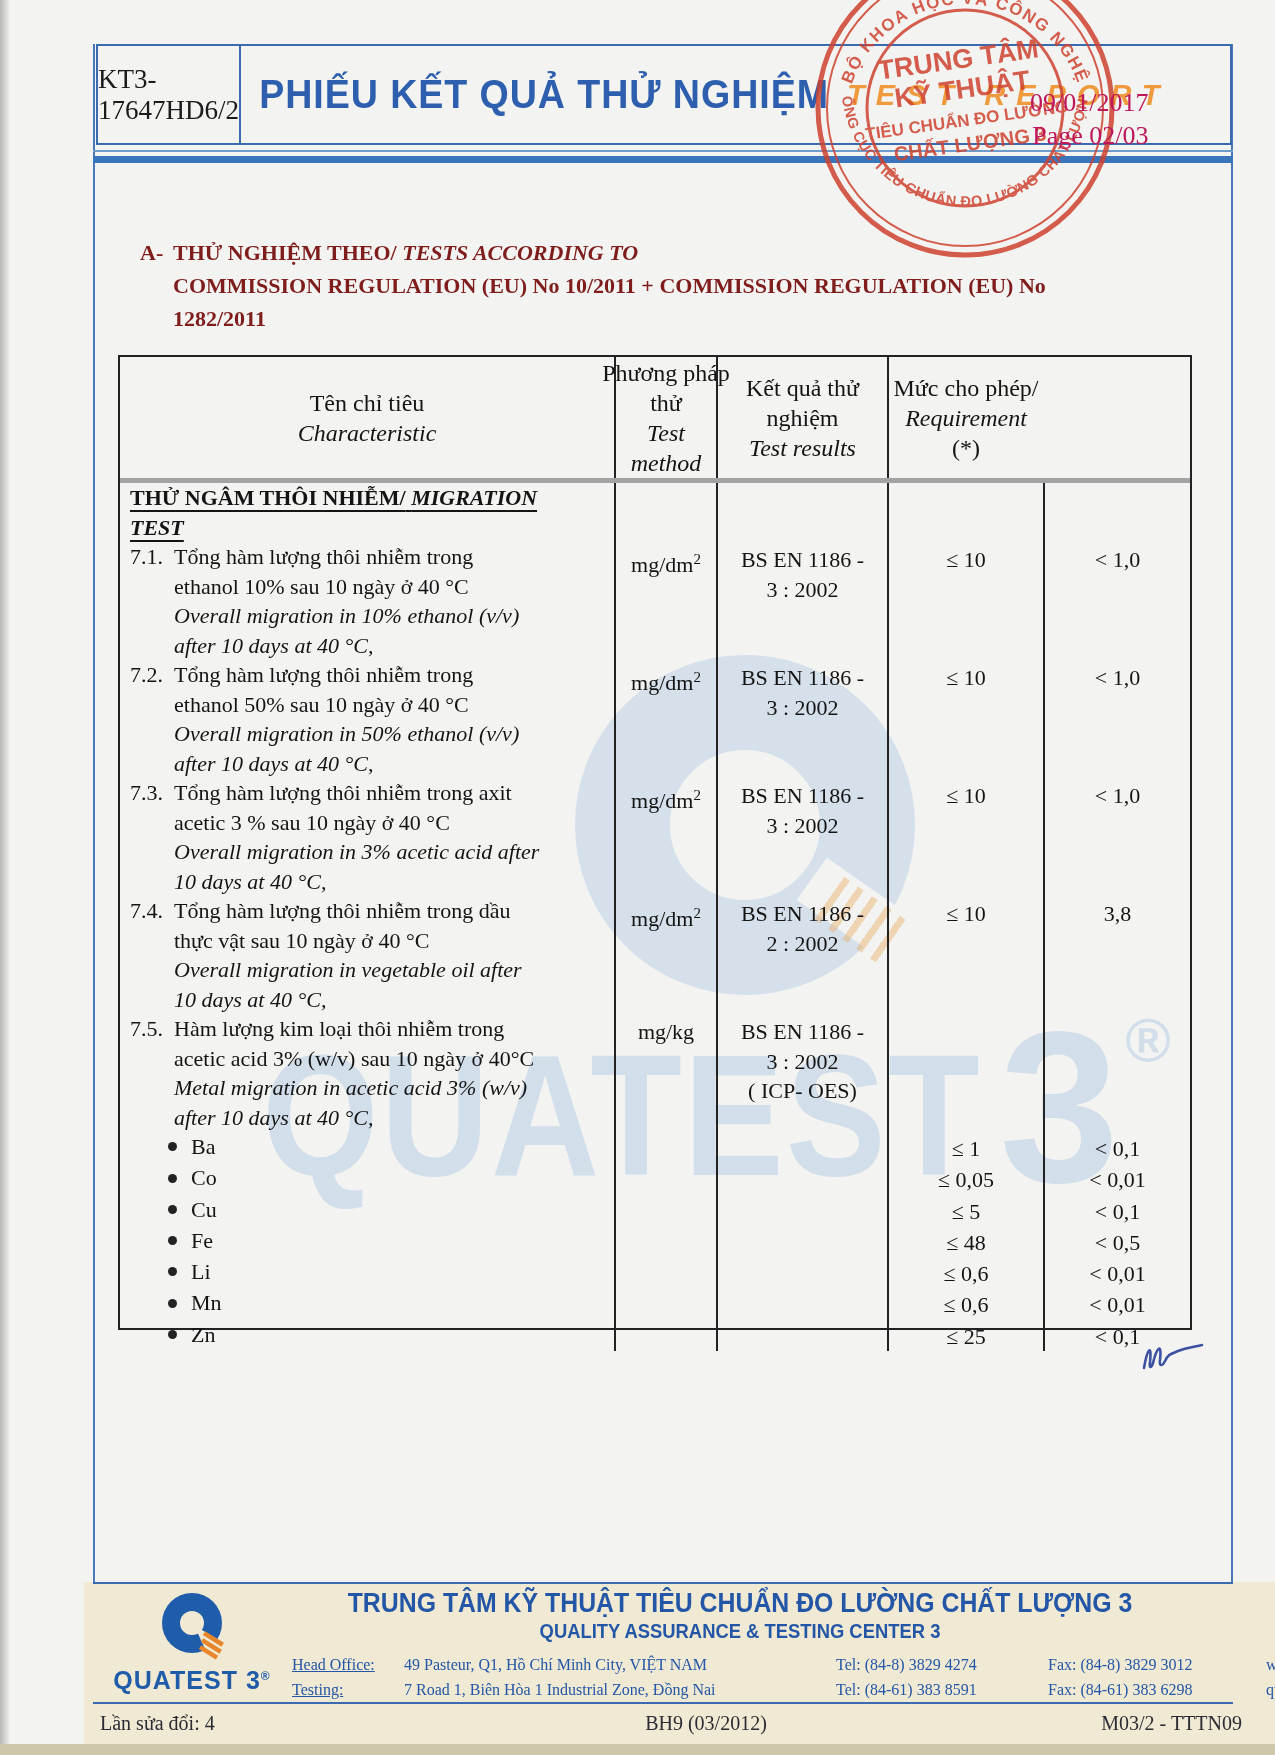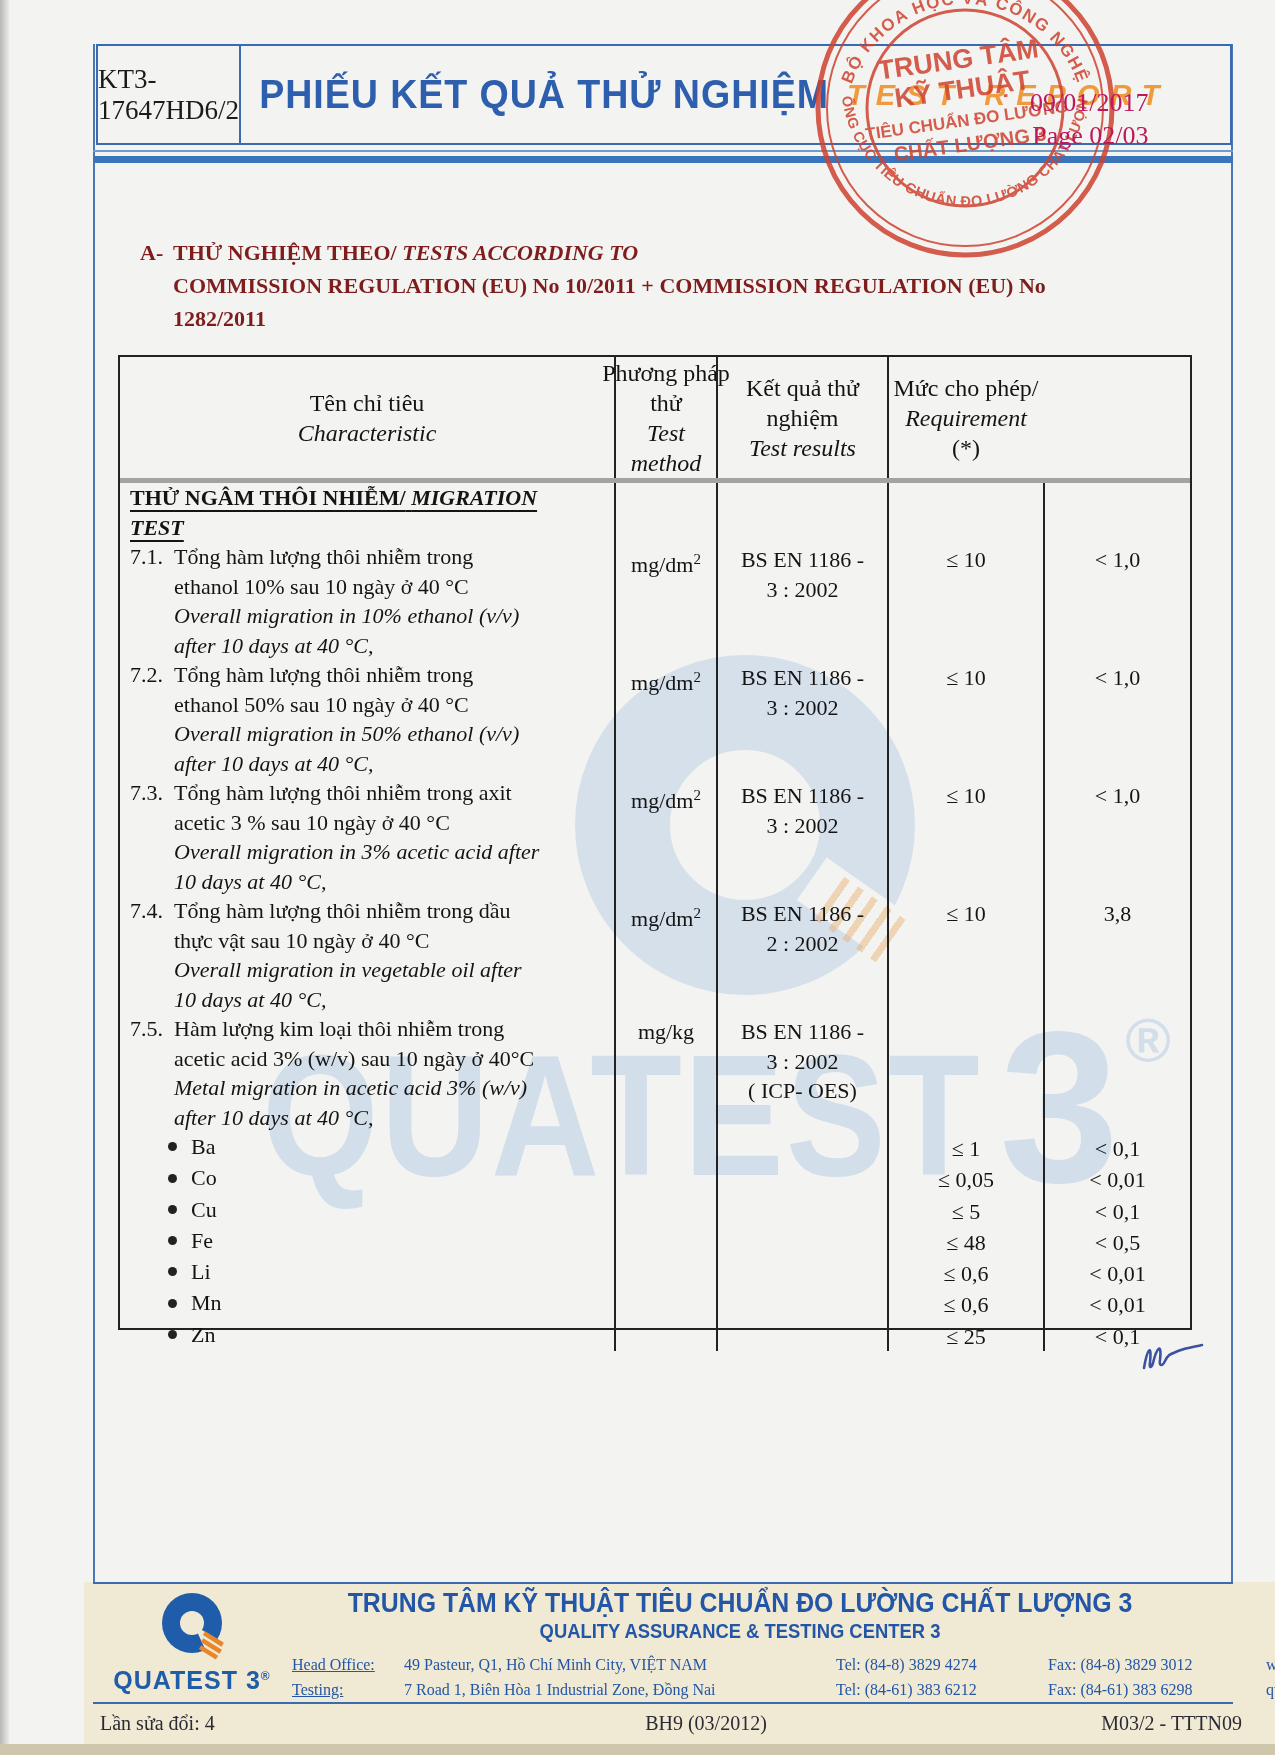--- a/index.html
+++ b/index.html
@@ -405,21 +405,21 @@
       <div class="a-row">
         <span class="a-label">Head Office:</span>
         <span class="a-text">49 Pasteur, Q1, Hồ Chí Minh City, VIỆT NAM</span>
         <span class="a-tel">Tel: (84-8)  3829 4274</span>
         <span class="a-fax">Fax: (84-8)  3829 3012</span>
         <span class="a-extra">www.quatest3.com.vn</span>
       </div>
       <div class="a-row">
         <span class="a-label">Testing:</span>
         <span class="a-text">7 Road 1, Biên Hòa 1 Industrial Zone, Đồng Nai</span>
-        <span class="a-tel">Tel: (84-61)  383 6212</span>
+        <span class="a-tel">Tel: (84-61)  383 8591</span>
         <span class="a-fax">Fax: (84-61)  383 6298</span>
         <span class="a-extra">qt-dichvutn@quatest3.com.vn</span>
       </div>
     </div>
 
   <div class="f-bottom">
     <div class="fb-left">Lần sửa đổi: 4</div>
     <div class="fb-center">BH9 (03/2012)</div>
     <div class="fb-right">M03/2 - TTTN09</div>
   </div>

